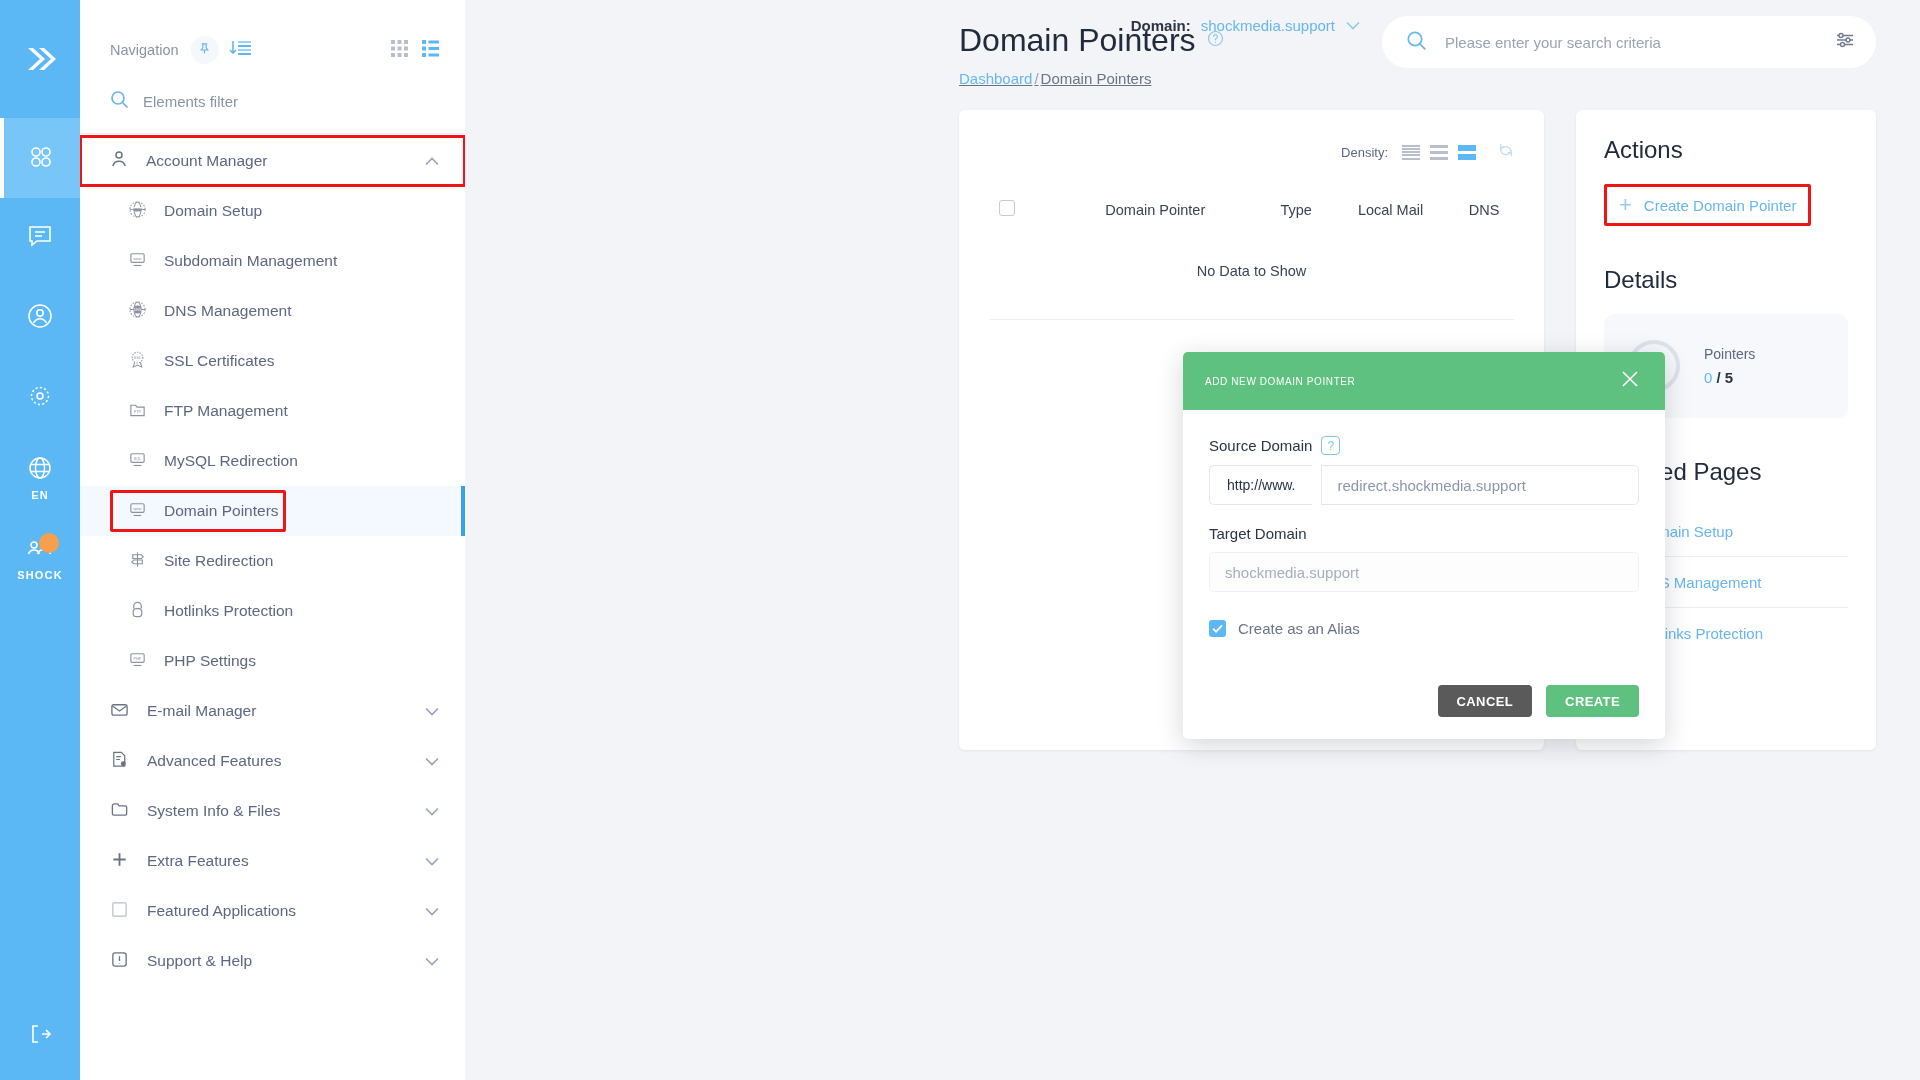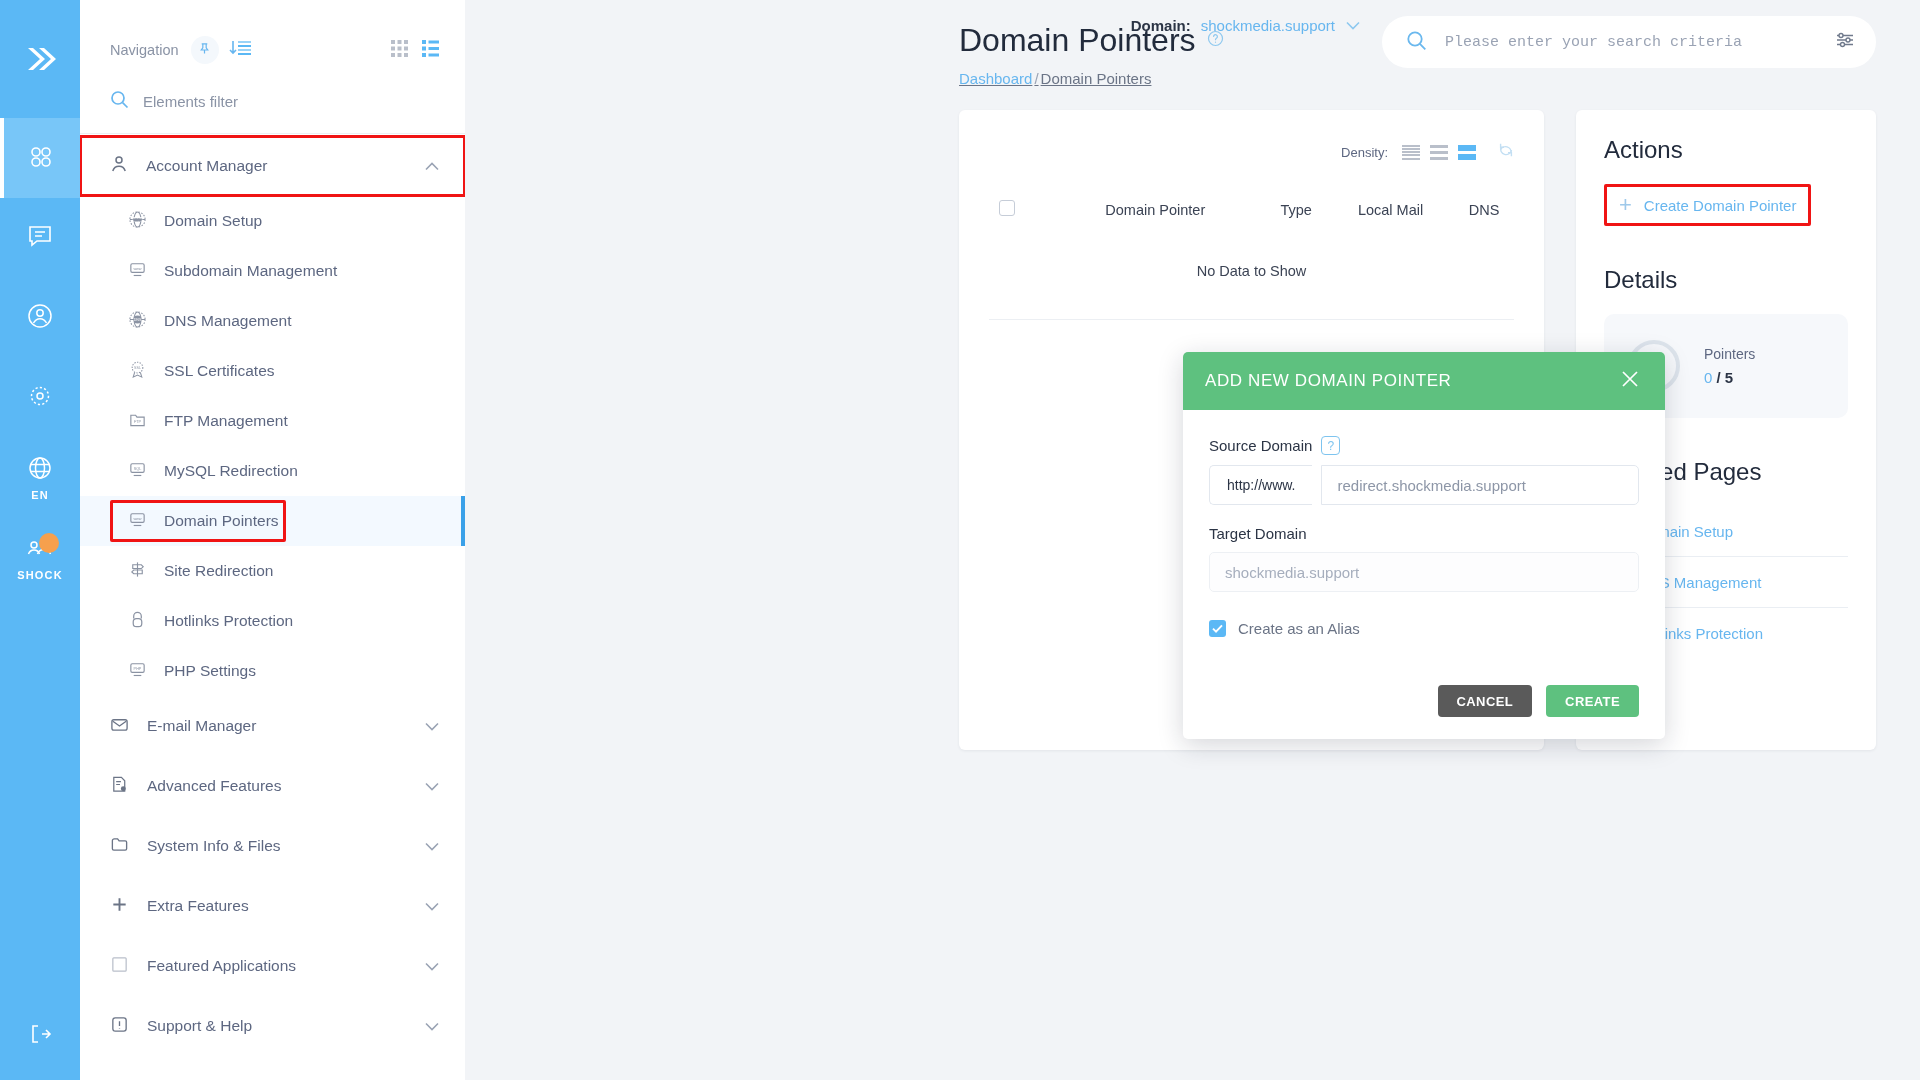--- a/index.html
+++ b/index.html
@@ -55,21 +55,21 @@
     padding: 26px 30px 20px 30px; border-bottom: 1px solid #eceff3;
   }
   .filter-input {
     border: none; outline: none; font-size: 15px; color: #7d879c;
     font-family: inherit; background: transparent; width: 240px;
   }
   .filter-input::placeholder { color: #8a93a5; }
 
   .nav-list { flex: 1; overflow: hidden; padding-top: 2px; }
   .nav-group {
-    display: flex; align-items: center; height: 60px; padding: 0 26px 0 30px;
+    display: flex; align-items: center; height: 50px; padding: 0 26px 0 30px;
     cursor: pointer; position: relative;
   }
   .nav-group .g-label { font-size: 15.5px; color: #5d6781; margin-left: 18px; }
   .nav-group .chev { margin-left: auto; color: #9aa3b4; }
   .nav-group.highlight { outline: 3px solid #f01414; outline-offset: -2px; }
 
   .nav-item {
     display: flex; align-items: center; height: 50px; padding: 0 26px 0 48px;
     cursor: pointer; position: relative;
   }
@@ -98,21 +98,21 @@
   }
   .domain-label { font-size: 15px; color: #2b3445; font-weight: 700; }
   .domain-value { font-size: 15px; color: #67b6ef; margin-left: 10px; }
   .domain-sel { display: flex; align-items: center; cursor: pointer; }
   .searchbox {
     width: 494px; height: 52px; background: #fff; border-radius: 26px;
     display: flex; align-items: center; padding: 0 20px 0 24px;
   }
   .search-input {
     flex: 1; border: none; outline: none; font-size: 15px; color: #6b7486;
-    font-family: Liberation Mono, monospace; margin-left: 18px; background: transparent;
+    font-family: Liberation Sans, sans-serif; margin-left: 18px; background: transparent;
   }
   .search-input::placeholder { color: #9aa3b4; }
 
   
   .content { display: flex; padding: 0 44px 0 494px; gap: 32px; align-items: flex-start; }
   .card {
     background: #fff; border-radius: 6px; box-shadow: 0 1px 3px rgba(30,40,60,.07);
   }
   .table-card { flex: 1; min-height: 640px; padding: 22px 30px 34px 30px; }
   .density-row { display: flex; align-items: center; justify-content: flex-end; gap: 10px; height: 40px; }
@@ -165,21 +165,21 @@
   
   .modal {
     position: absolute; left: 718px; top: 352px; width: 482px;
     background: #fff; border-radius: 5px; box-shadow: 0 6px 26px rgba(20,30,50,.18);
     overflow: hidden;
   }
   .modal-head {
     background: #5ec17f; height: 58px; display: flex; align-items: center;
     padding: 0 22px; justify-content: space-between;
   }
-  .modal-title { color: #fff; font-size: 17px; letter-spacing: .6px; }
+  .modal-title { color: #fff; font-size: 10px; letter-spacing: .6px; }
   .modal-x { color: #fff; font-size: 26px; line-height: 1; cursor: pointer; font-weight: 300; }
   .modal-body { padding: 26px 26px 18px 26px; }
   .fl { font-size: 15px; color: #2b3445; display: flex; align-items: center; gap: 9px; margin-bottom: 10px; }
   .help {
     width: 19px; height: 19px; border: 1px solid #7ec4ef; border-radius: 4px; color: #7ec4ef;
     font-size: 12px; display: flex; align-items: center; justify-content: center; cursor: pointer;
   }
   .input-group { display: flex; margin-bottom: 20px; gap: 9px; }
   .prefix {
     border: 1px solid #e2e7ee; border-right: none; border-radius: 5px 0 0 5px;

